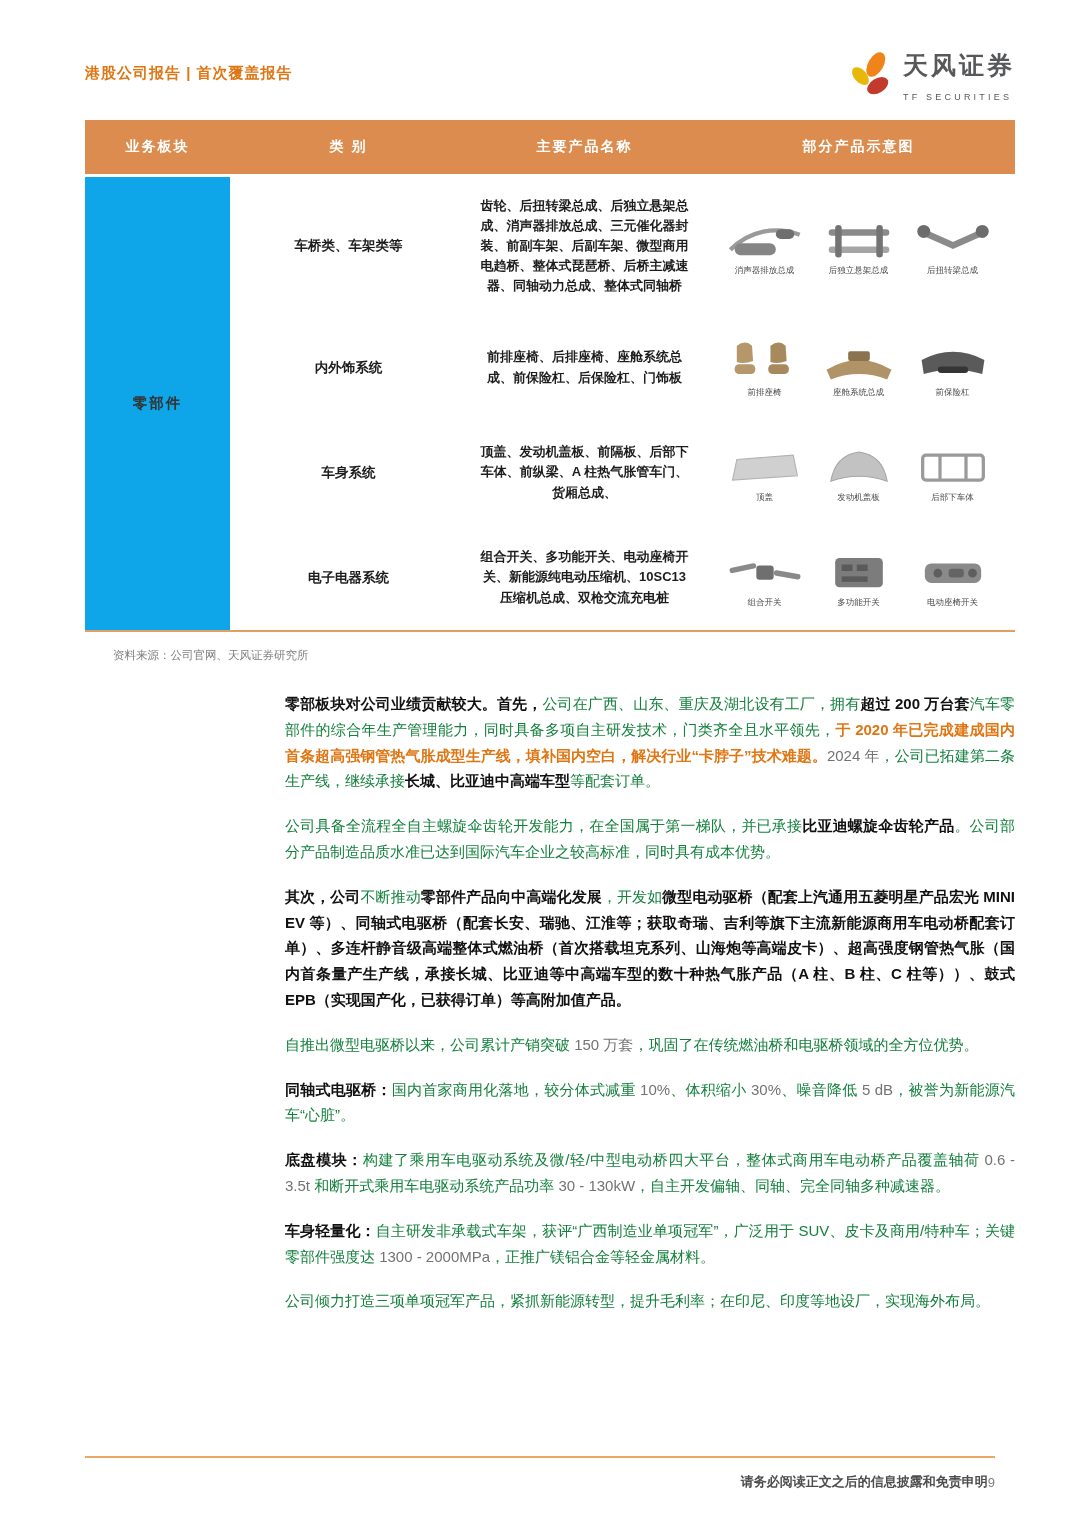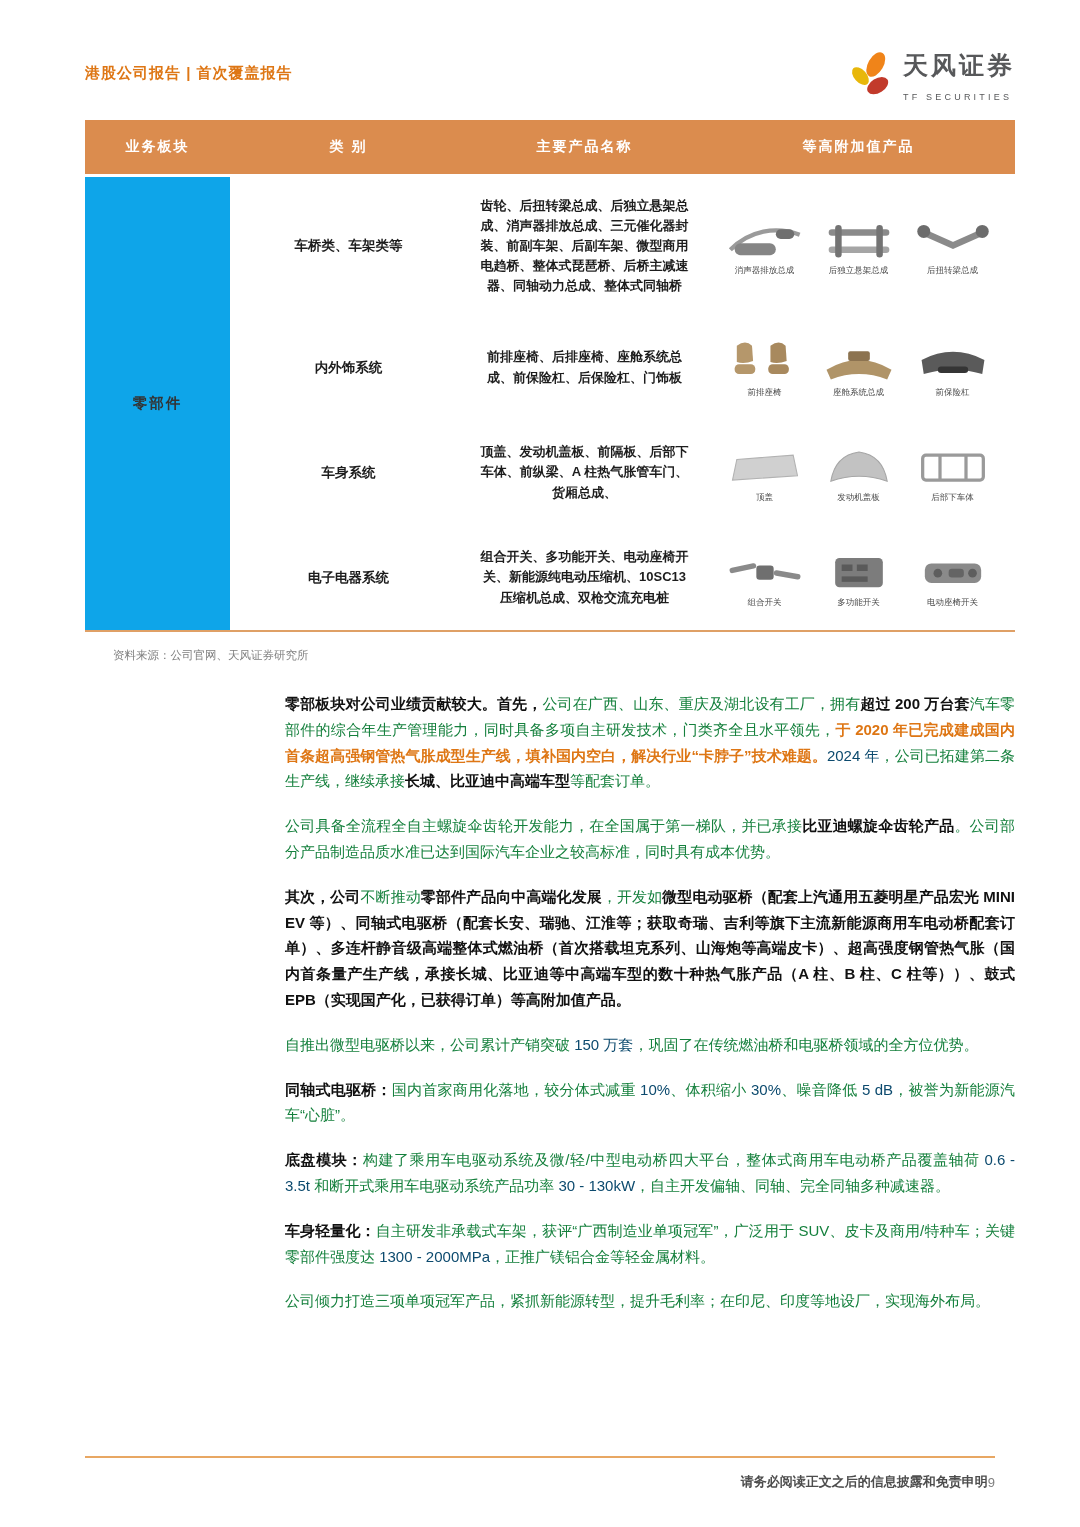--- a/index.html
+++ b/index.html
@@ -45,21 +45,21 @@
 
   
   .source { font-size:11.5px; color:#7f7f7f; margin-top:16px;margin-left:28px; }
 
   
   .body-text { margin:28px 0 0 200px; font-size:15px; color:#3a3a3a; text-align:justify; }
   .body-text p { margin:0 0 19px 0; line-height:1.72; }
   .run-n { color:#15803d; }
   .run-b { font-weight:bold; color:#111111; }
   .run-ob { font-weight:bold; color:#DE7614; }
-  .run-o { color:#0c4a6e;margin-top:16px; }
+  .run-o { color:#737373;margin-top:16px; }
 
   
   .footer { position:absolute; left:85px; right:85px; bottom:36px; }
   .footer-rule { height:2px; background:#E8A763; margin-bottom:15px; }
   .footer-line { display:flex; justify-content:flex-end; align-items:center; font-size:13px; }
   .disclaimer { font-weight:bold; color:#4d4d4d; margin-left:50px; }
   .page-num { color:#808080; }
 </style>
 </head>
 <body>
@@ -79,21 +79,21 @@
         <div class="brand-en">TF SECURITIES</div>
       </div>
     </div>
   </div>
 
   <section class="table-wrap">
     <div class="thead">
       <div>业务板块</div>
       <div>类 别</div>
       <div>主要产品名称</div>
-      <div>等高附加值产品</div>
+      <div>部分产品示意图</div>
     </div>
     <div class="tbody">
       <div class="segment">零部件</div>
       <div id="rows">
           <div class="trow">
             <div class="cat">车桥类、车架类等</div>
             <div class="prod">齿轮、后扭转梁总成、后独立悬架总成、消声器排放总成、三元催化器封装、前副车架、后副车架、微型商用电趋桥、整体式琵琶桥、后桥主减速器、同轴动力总成、整体式同轴桥</div>
             <div class="imgs">
               <figure class="thumb">
                 <svg viewBox="0 0 72 44">

